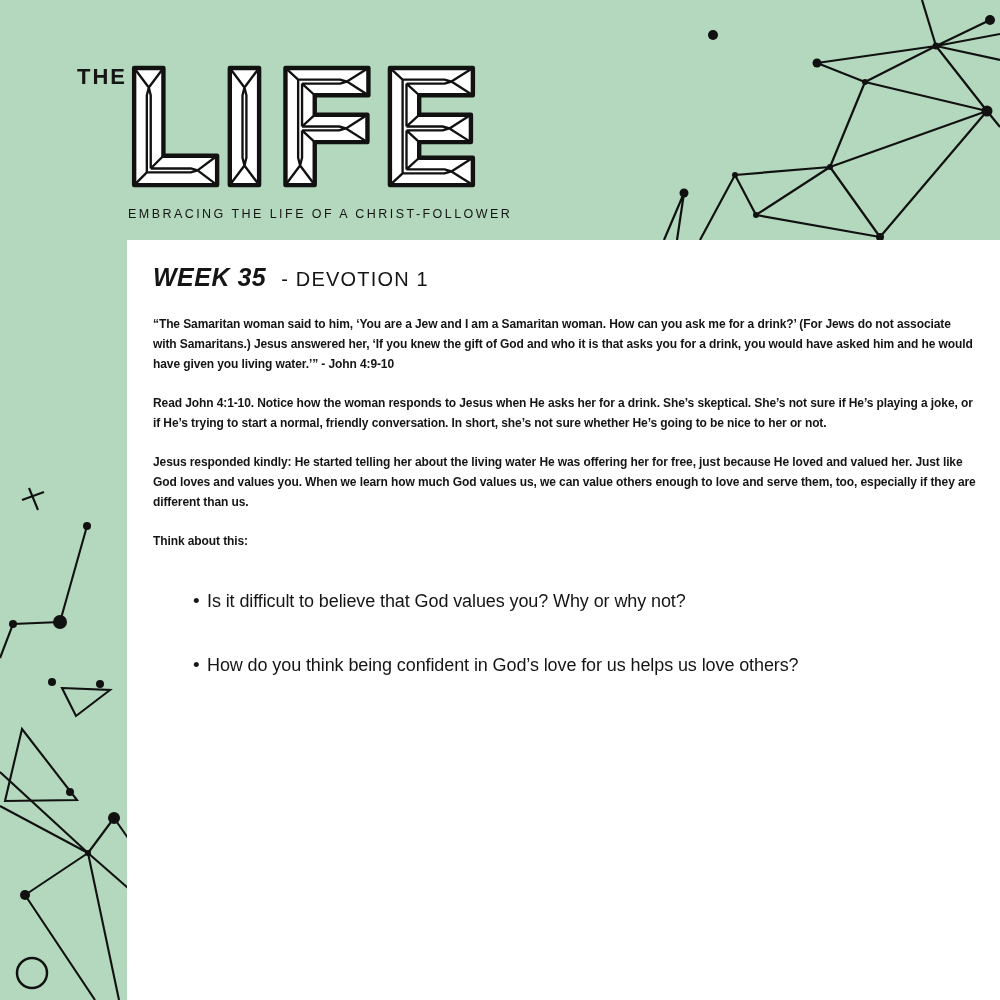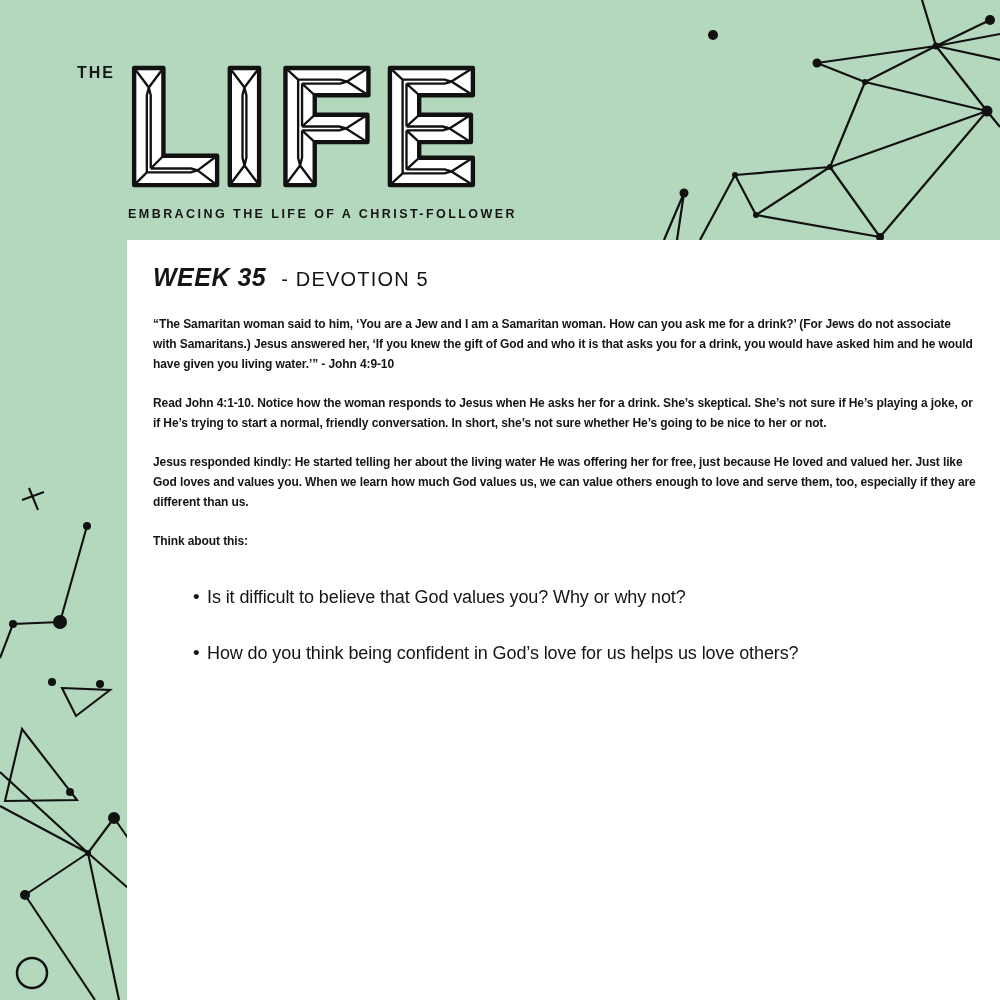--- a/index.html
+++ b/index.html
@@ -27,30 +27,30 @@
   }
   .panel{
     position:absolute;left:127px;top:240px;right:0;bottom:0;
     background:var(--panel);
     z-index:2;
   }
   
   .logo{position:absolute;left:0;top:0;z-index:3;}
   .logo-the{
     position:absolute;left:77px;top:64px;
-    font-weight:700;font-size:16px;letter-spacing:2px;
+    font-weight:700;font-size:22px;letter-spacing:2px;
     color:var(--ink);
   }
   .logo-life{
     position:absolute;left:128px;top:65px;
     width:352px;height:123px;
   }
   .logo-tagline{
     position:absolute;left:128px;top:207px;
-    font-weight:700;font-size:12.5px;letter-spacing:2.45px;
+    font-weight:400;font-size:12.5px;letter-spacing:2.45px;
     white-space:nowrap;color:var(--ink);
   }
   .sr-only{
     position:absolute;width:1px;height:1px;overflow:hidden;
     clip:rect(0 0 0 0);white-space:nowrap;
   }
   
   .content{
     position:absolute;left:153px;top:262px;width:824px;z-index:3;
     color:var(--ink);
@@ -65,21 +65,21 @@
   .body-text p{
     margin:0 0 19px 0;
     font-size:12px;line-height:20px;font-weight:700;
     letter-spacing:-0.1px;
   }
   .body-text p.tight{margin-bottom:12px;}
   ul.think-list{
     list-style:none;margin:0;padding:0 0 0 40px;
   }
   ul.think-list li{
-    font-size:18px;line-height:20px;letter-spacing:-0.1px;margin-top:36px;
+    font-size:18px;line-height:28px;letter-spacing:-0.1px;margin-top:36px;
   }
   ul.think-list .dot{
     display:inline-block;width:14px;font-size:19px;
   }
 </style>
 </head>
 <body>
 
 <div class="page">
 
@@ -183,21 +183,21 @@
       </g>
     </svg>
     <span class="sr-only">LIFE</span>
 
     <div class="logo-tagline">EMBRACING THE LIFE OF A CHRIST-FOLLOWER</div>
   </div>
 
   <div class="content">
     <h1 class="heading">
       <span class="week">WEEK 35</span>
-      <span class="devotion">- DEVOTION 5</span>
+      <span class="devotion">- DEVOTION 1</span>
     </h1>
 
     <div class="body-text">
       <p>“The Samaritan woman said to him, ‘You are a Jew and I am a Samaritan woman. How can you ask me for a drink?’ (For Jews do not associate with Samaritans.) Jesus answered her, ‘If you knew the gift of God and who it is that asks you for a drink, you would have asked him and he would have given you living water.’”   - John 4:9-10</p>
       <p>Read John 4:1-10. Notice how the woman responds to Jesus when He asks her for a drink. She’s skeptical. She’s not sure if He’s playing a joke, or if He’s trying to start a normal, friendly conversation. In short, she’s not sure whether He’s going to be nice to her or not.</p>
       <p>Jesus responded kindly: He started telling her about the living water He was offering her for free, just because He loved and valued her. Just like God loves and values you. When we learn how much God values us, we can value others enough to love and serve them, too, especially if they are different than us.</p>
       <p class="tight">Think about this:</p>
       <ul class="think-list">
         <li><span class="dot">•</span><span>Is it difficult to believe that God values you? Why or why not?</span></li>
         <li><span class="dot">•</span><span>How do you think being confident in God’s love for us helps us love others?</span></li>

